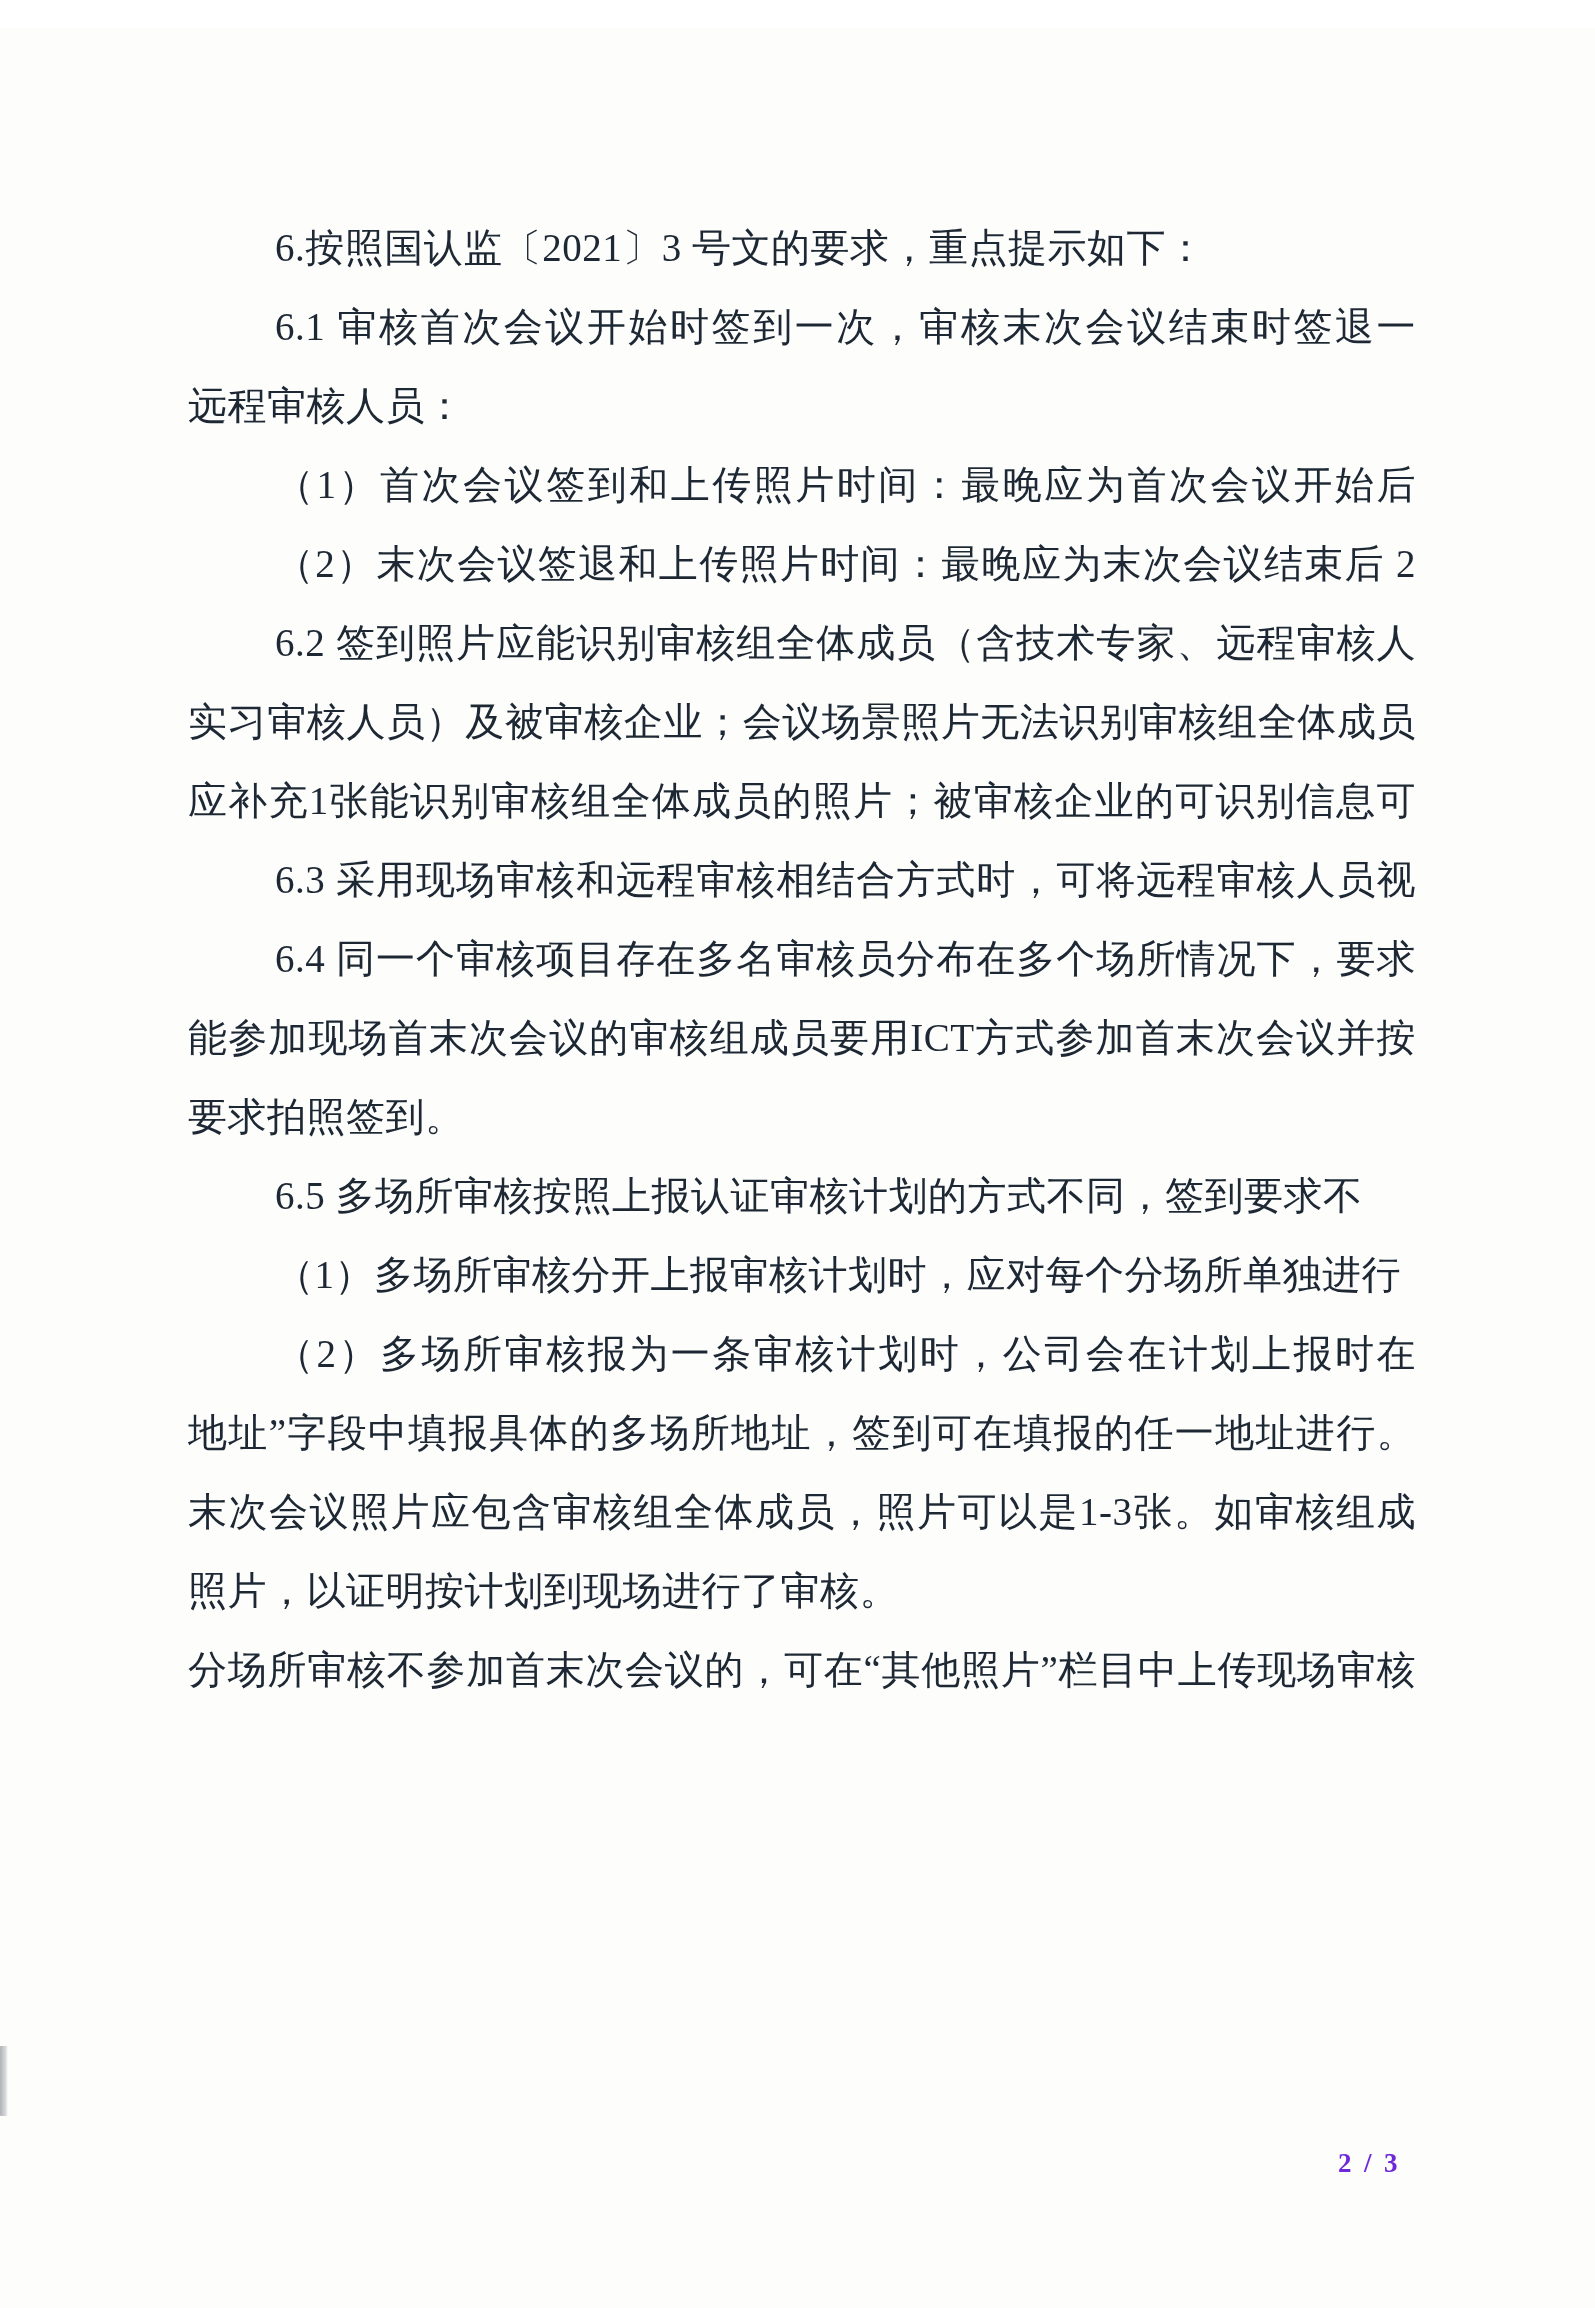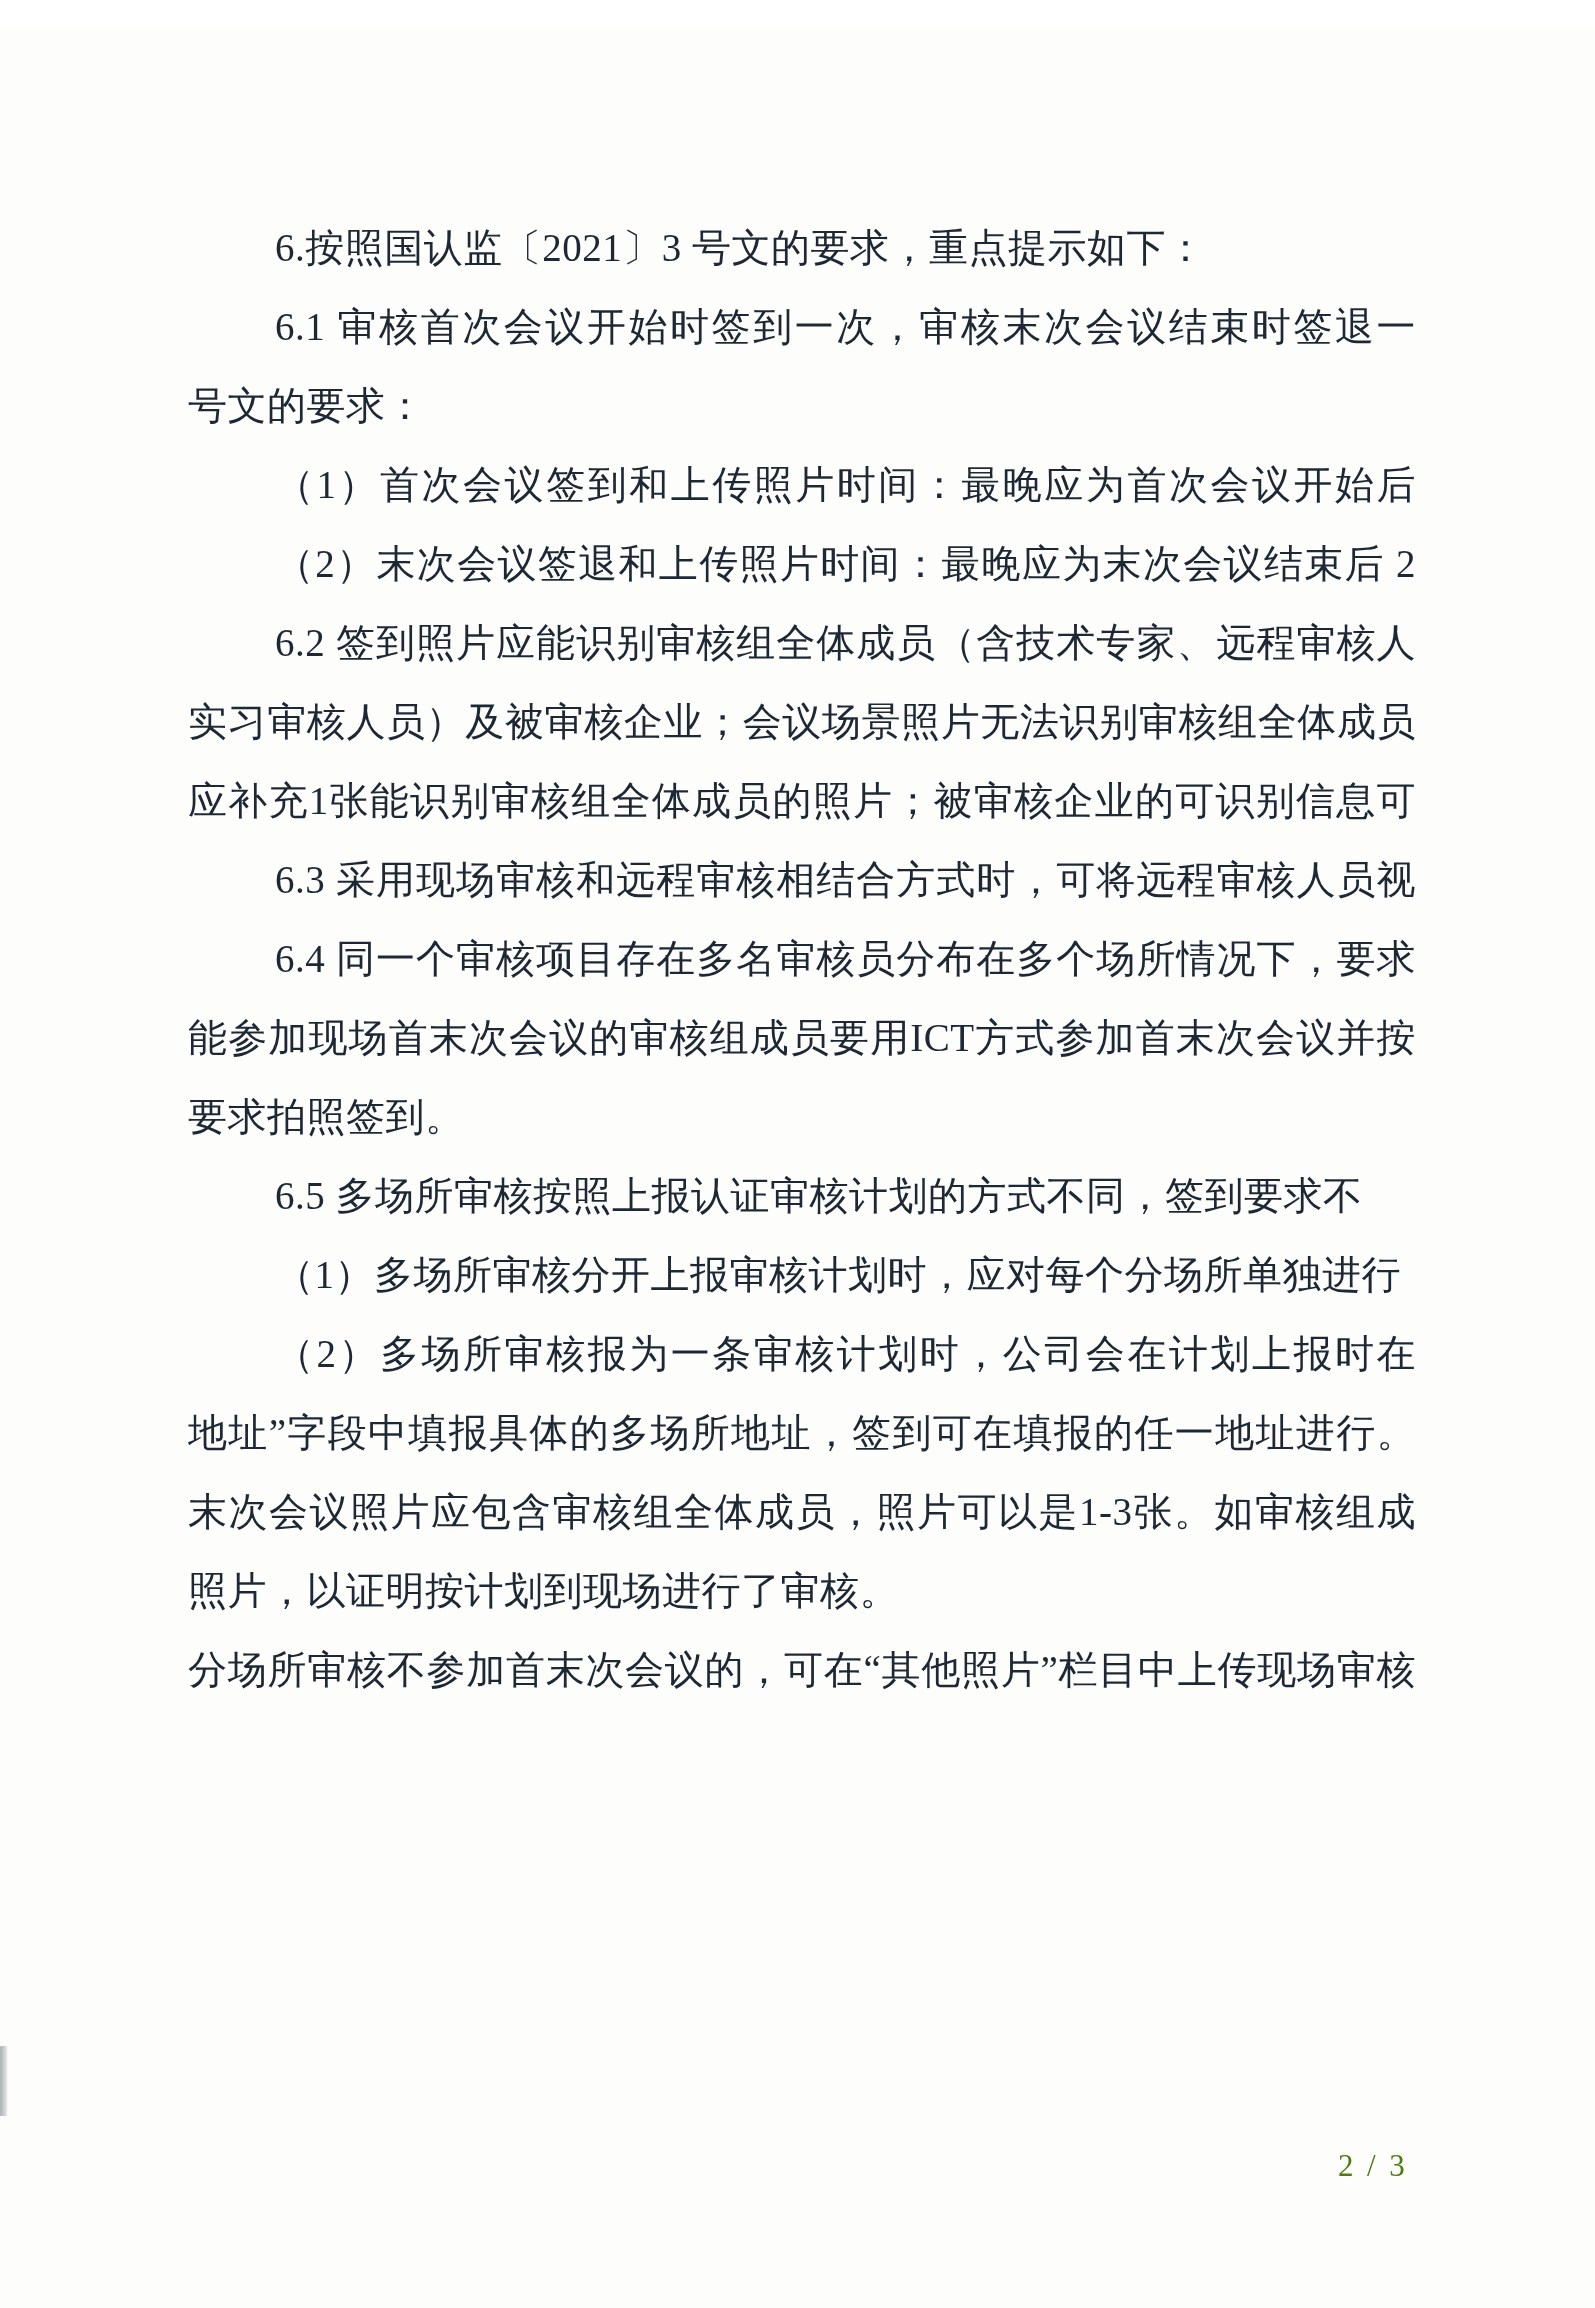--- a/index.html
+++ b/index.html
@@ -37,44 +37,44 @@
   }
   .line.fill {
     text-align: justify;
     text-align-last: justify;
     -moz-text-align-last: justify;
   }
   .page-number {
     position: absolute;
     left: 1338px;
     top: 2120px;
-    font-size: 31px;
-    font-weight: normal;
-    color: #4d7c0f;
+    font-size: 27px;
+    font-weight: bold;
+    color: #6d28d9;
     letter-spacing: 2.9px;
     font-family: "Liberation Serif", serif;
   }
   .scan-artifact {
     position: absolute;
     left: 0;
     top: 2018px;
     width: 7.7px;
     height: 70px;
     background: linear-gradient(to right, #aeb2b5, #d8dadb 70%, rgba(255,255,255,0));
     border-radius: 1px;
   }
 </style>
 </head>
 <body>
 
 <div class="page">
   <div class="doc-body">
       <div class="line first">6.按照国认监〔2021〕3 号文的要求，重点提示如下：</div>
       <div class="line first fill">6.1 审核首次会议开始时签到一次，审核末次会议结束时签退一次，</div>
-      <div class="line">号文的要求：</div>
+      <div class="line">远程审核人员：</div>
       <div class="line first fill">（1）首次会议签到和上传照片时间：最晚应为首次会议开始后 0.5 小</div>
       <div class="line first fill">（2）末次会议签退和上传照片时间：最晚应为末次会议结束后 2 小时，</div>
       <div class="line first fill">6.2 签到照片应能识别审核组全体成员（含技术专家、远程审核人员、</div>
       <div class="line fill">实习审核人员）及被审核企业；会议场景照片无法识别审核组全体成员的，</div>
       <div class="line fill">应补充1张能识别审核组全体成员的照片；被审核企业的可识别信息可以是</div>
       <div class="line first fill">6.3 采用现场审核和远程审核相结合方式时，可将远程审核人员视频</div>
       <div class="line first fill">6.4 同一个审核项目存在多名审核员分布在多个场所情况下，要求不</div>
       <div class="line fill">能参加现场首末次会议的审核组成员要用ICT方式参加首末次会议并按6.3</div>
       <div class="line">要求拍照签到。</div>
       <div class="line first">6.5 多场所审核按照上报认证审核计划的方式不同，签到要求不同。</div>

